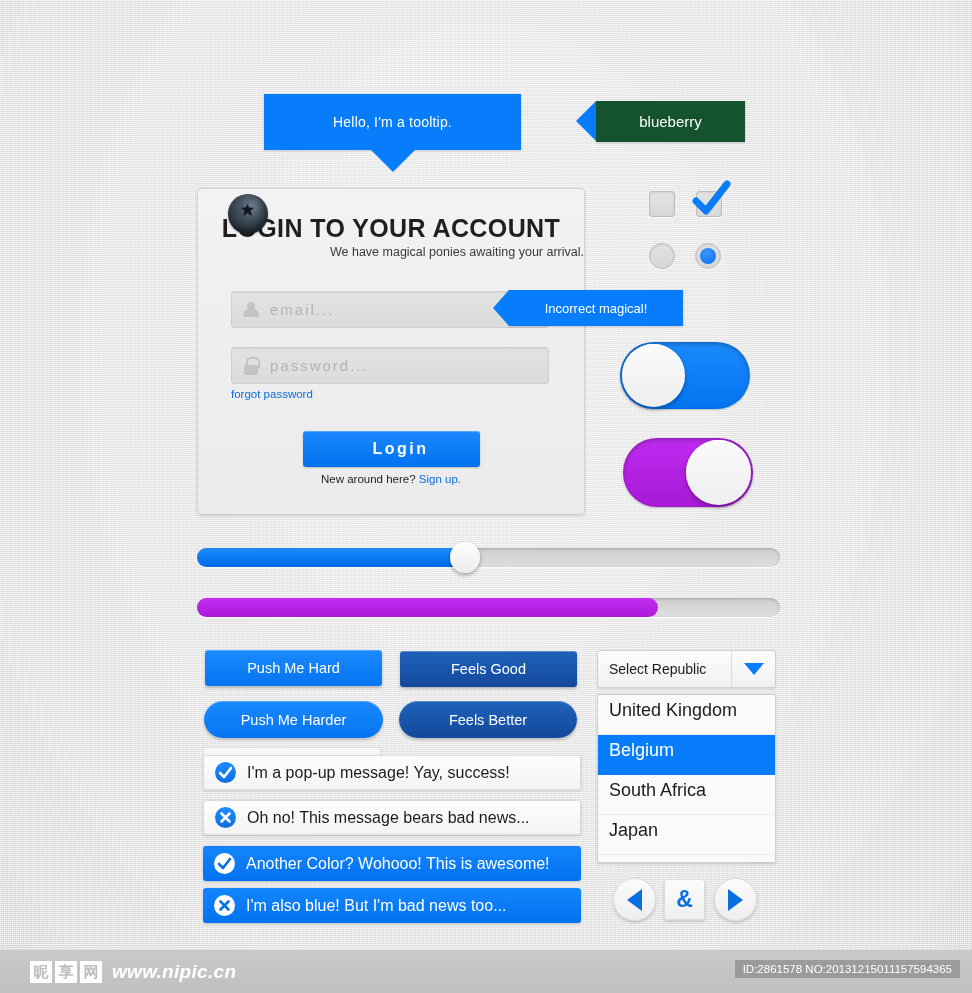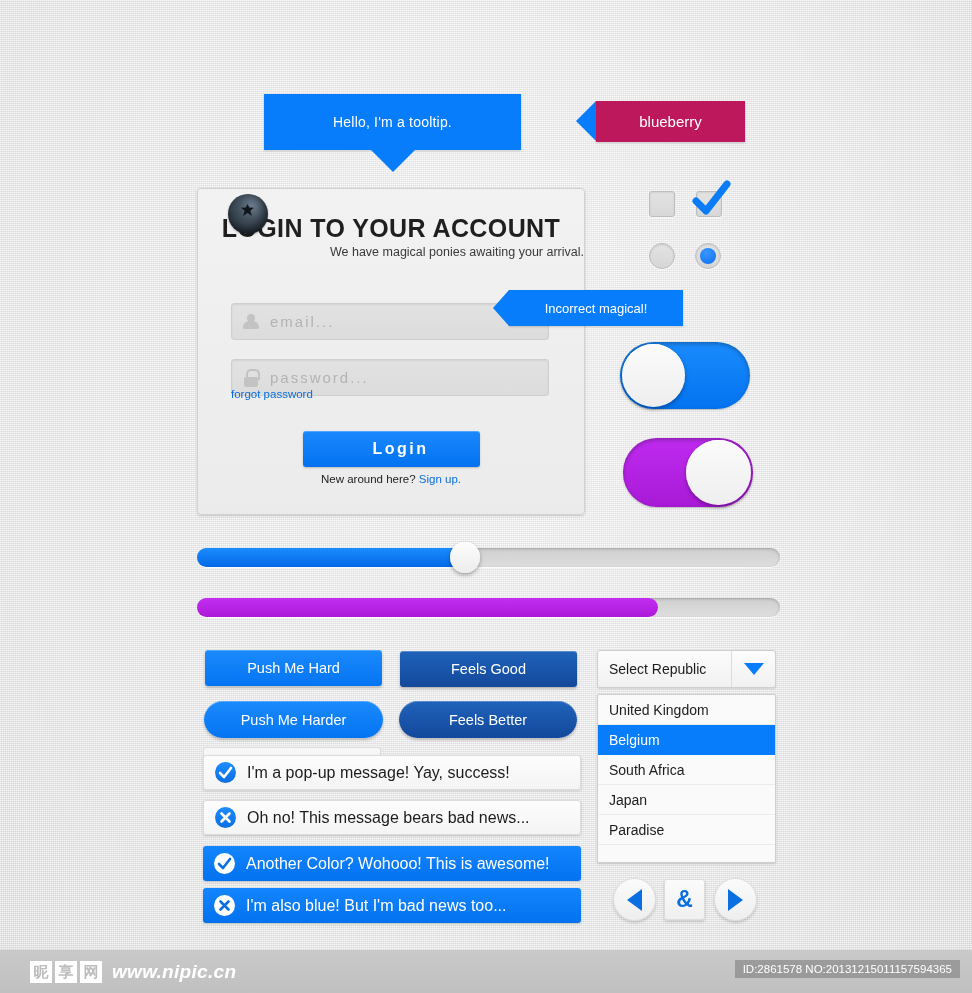--- a/index.html
+++ b/index.html
@@ -30,21 +30,21 @@
     box-shadow: 0 1px 2px rgba(0,0,0,.18);
   }
   .tooltip-down::after {
     content: ""; position: absolute; left: 50%; transform: translateX(-50%);
     bottom: -22px; width: 0; height: 0;
     border-left: 22px solid transparent; border-right: 22px solid transparent;
     border-top: 22px solid #077dfc;
   }
   .tag-left {
     position: absolute; left: 596px; top: 101px; width: 149px; height: 41px;
-    background: #be185d; color: #fff;
+    background: #14532d; color: #fff;
     display: flex; align-items: center; justify-content: center;
     font-size: 15px;
     box-shadow: 0 1px 2px rgba(0,0,0,.18);
   }
   .tag-left::before {
     content: ""; position: absolute; left: -20px; top: 0;
     width: 0; height: 0;
     border-top: 20.5px solid transparent; border-bottom: 20.5px solid transparent;
     border-right: 20px solid #077dfc;
   }
@@ -89,21 +89,20 @@
   .login-sub {
     position: absolute; left: 0; right: 0; top: 56px;
     text-align: right; font-size: 12.5px; color: #3a3a3a;
   }
   .field {
     position: absolute; left: 33px; width: 318px; height: 37px;
     background: linear-gradient(180deg,#e2e2e2 0%, #dcdcdc 100%);
     border: 1px solid #cfcfcf; border-radius: 3px;
     display: flex; align-items: center; padding-left: 10px;
     box-shadow: inset 0 1px 2px rgba(0,0,0,.07);
-    margin-top: 12px;
   }
   .field.email { top: 102px; }
   .field.pass  { top: 158px; }
   .field .fico { width: 18px; height: 18px; margin-right: 10px; position: relative; flex: 0 0 auto; }
   .ico-user::before { content:""; position:absolute; left:5px; top:1px; width:8px; height:8px; border-radius:50%; background:#c3c3c3; }
   .ico-user::after  { content:""; position:absolute; left:1px; bottom:2px; width:16px; height:8px; border-radius:8px 8px 2px 2px; background:#c3c3c3; }
   .ico-lock::before { content:""; position:absolute; left:4px; top:0px; width:10px; height:9px; border:2.5px solid #c3c3c3; border-bottom:none; border-radius:5px 5px 0 0; }
   .ico-lock::after  { content:""; position:absolute; left:2px; top:8px; width:14px; height:10px; border-radius:2px; background:#c3c3c3; }
   .field .ftext { font-size: 15px; color: #b3b3b3; letter-spacing: 2px; }
   .forgot {
@@ -218,22 +217,22 @@
     display: block; width: 0; height: 0;
     border-left: 10px solid transparent; border-right: 10px solid transparent;
     border-top: 12px solid #077dfc;
   }
   .option-list {
     position: absolute; left: 597px; top: 694px; width: 179px; height: 169px;
     background: #fafafa; border: 1px solid #cfcfcf; border-radius: 2px;
     overflow: hidden; box-shadow: 0 1px 3px rgba(0,0,0,.14);
   }
   .option {
-    height: 30px; line-height: 30px; padding-left: 11px;
-    font-size: 14px; color: #1c1c1c; cursor: pointer;
+    height: 40px; line-height: 30px; padding-left: 11px;
+    font-size: 18px; color: #1c1c1c; cursor: pointer;
     border-bottom: 1px solid #ececec;
   }
   .option.selected { background: #077dfc; color: #fff; border-bottom-color: #077dfc; }
 
   
   .ghost-card {
     position: absolute; left: 203px; top: 747px; width: 178px; height: 16px;
     background: #f7f7f7; border: 1px solid #dcdcdc; border-bottom: none;
     border-radius: 3px 3px 0 0;
   }

